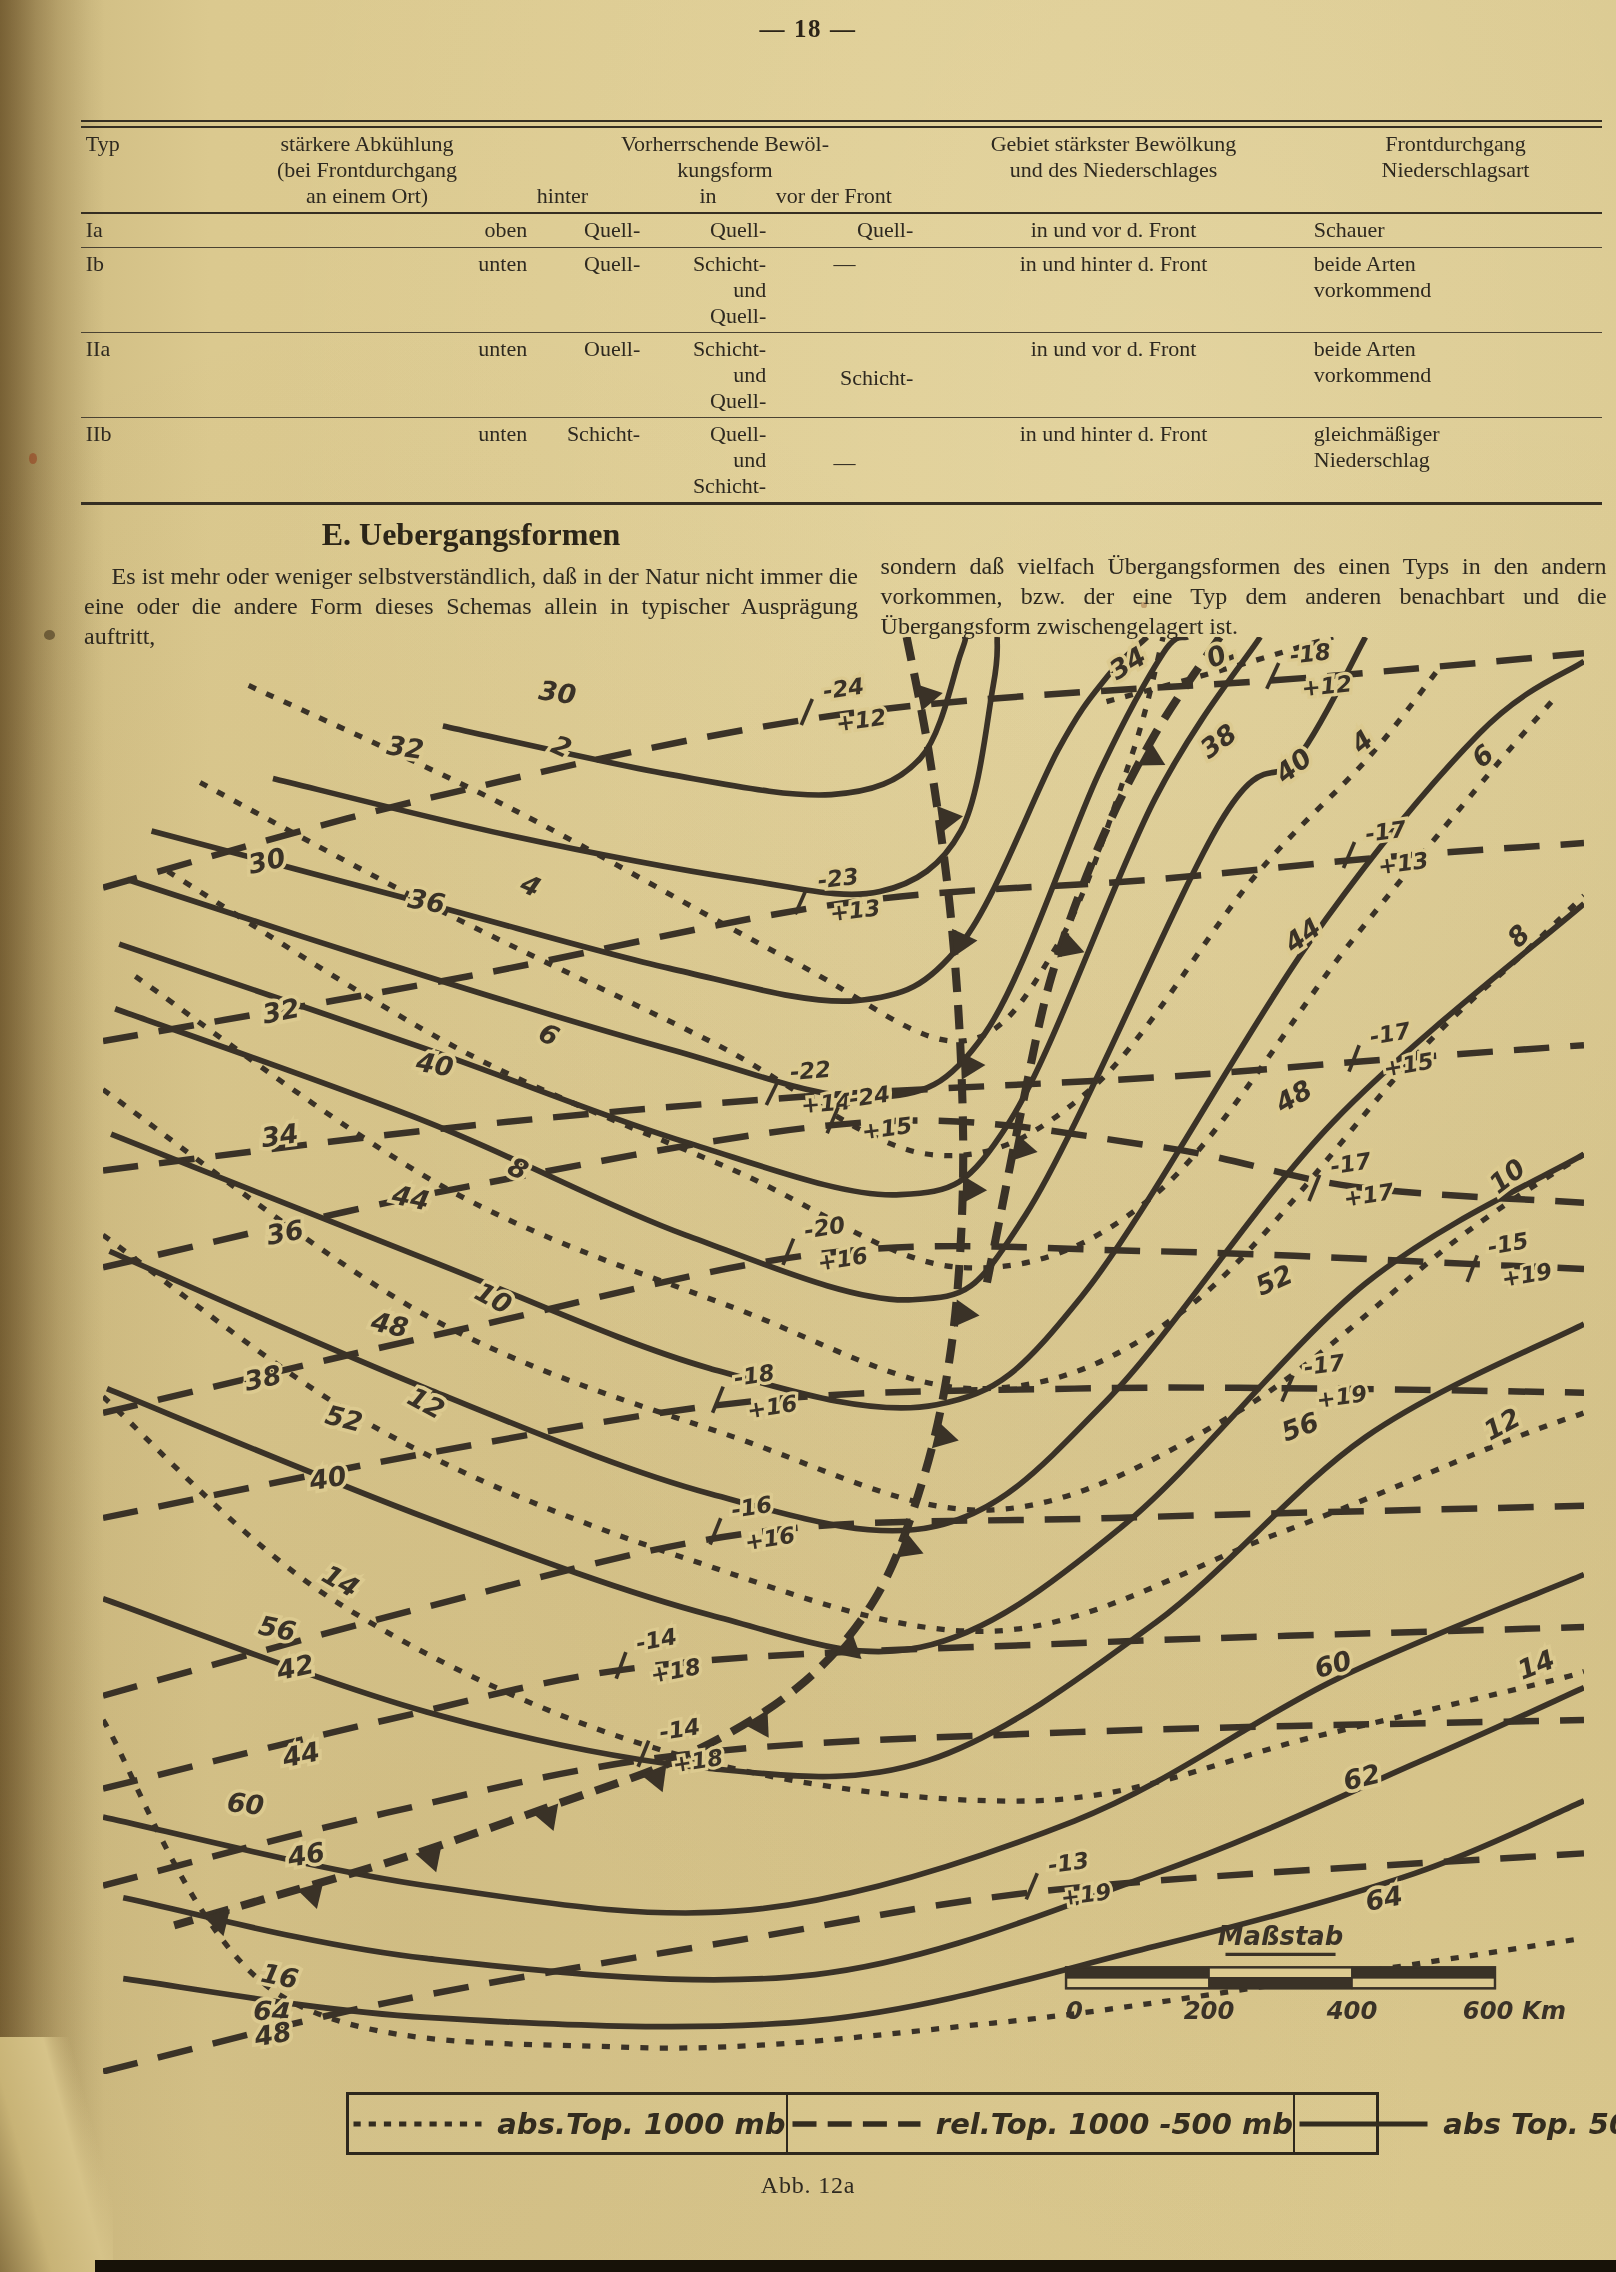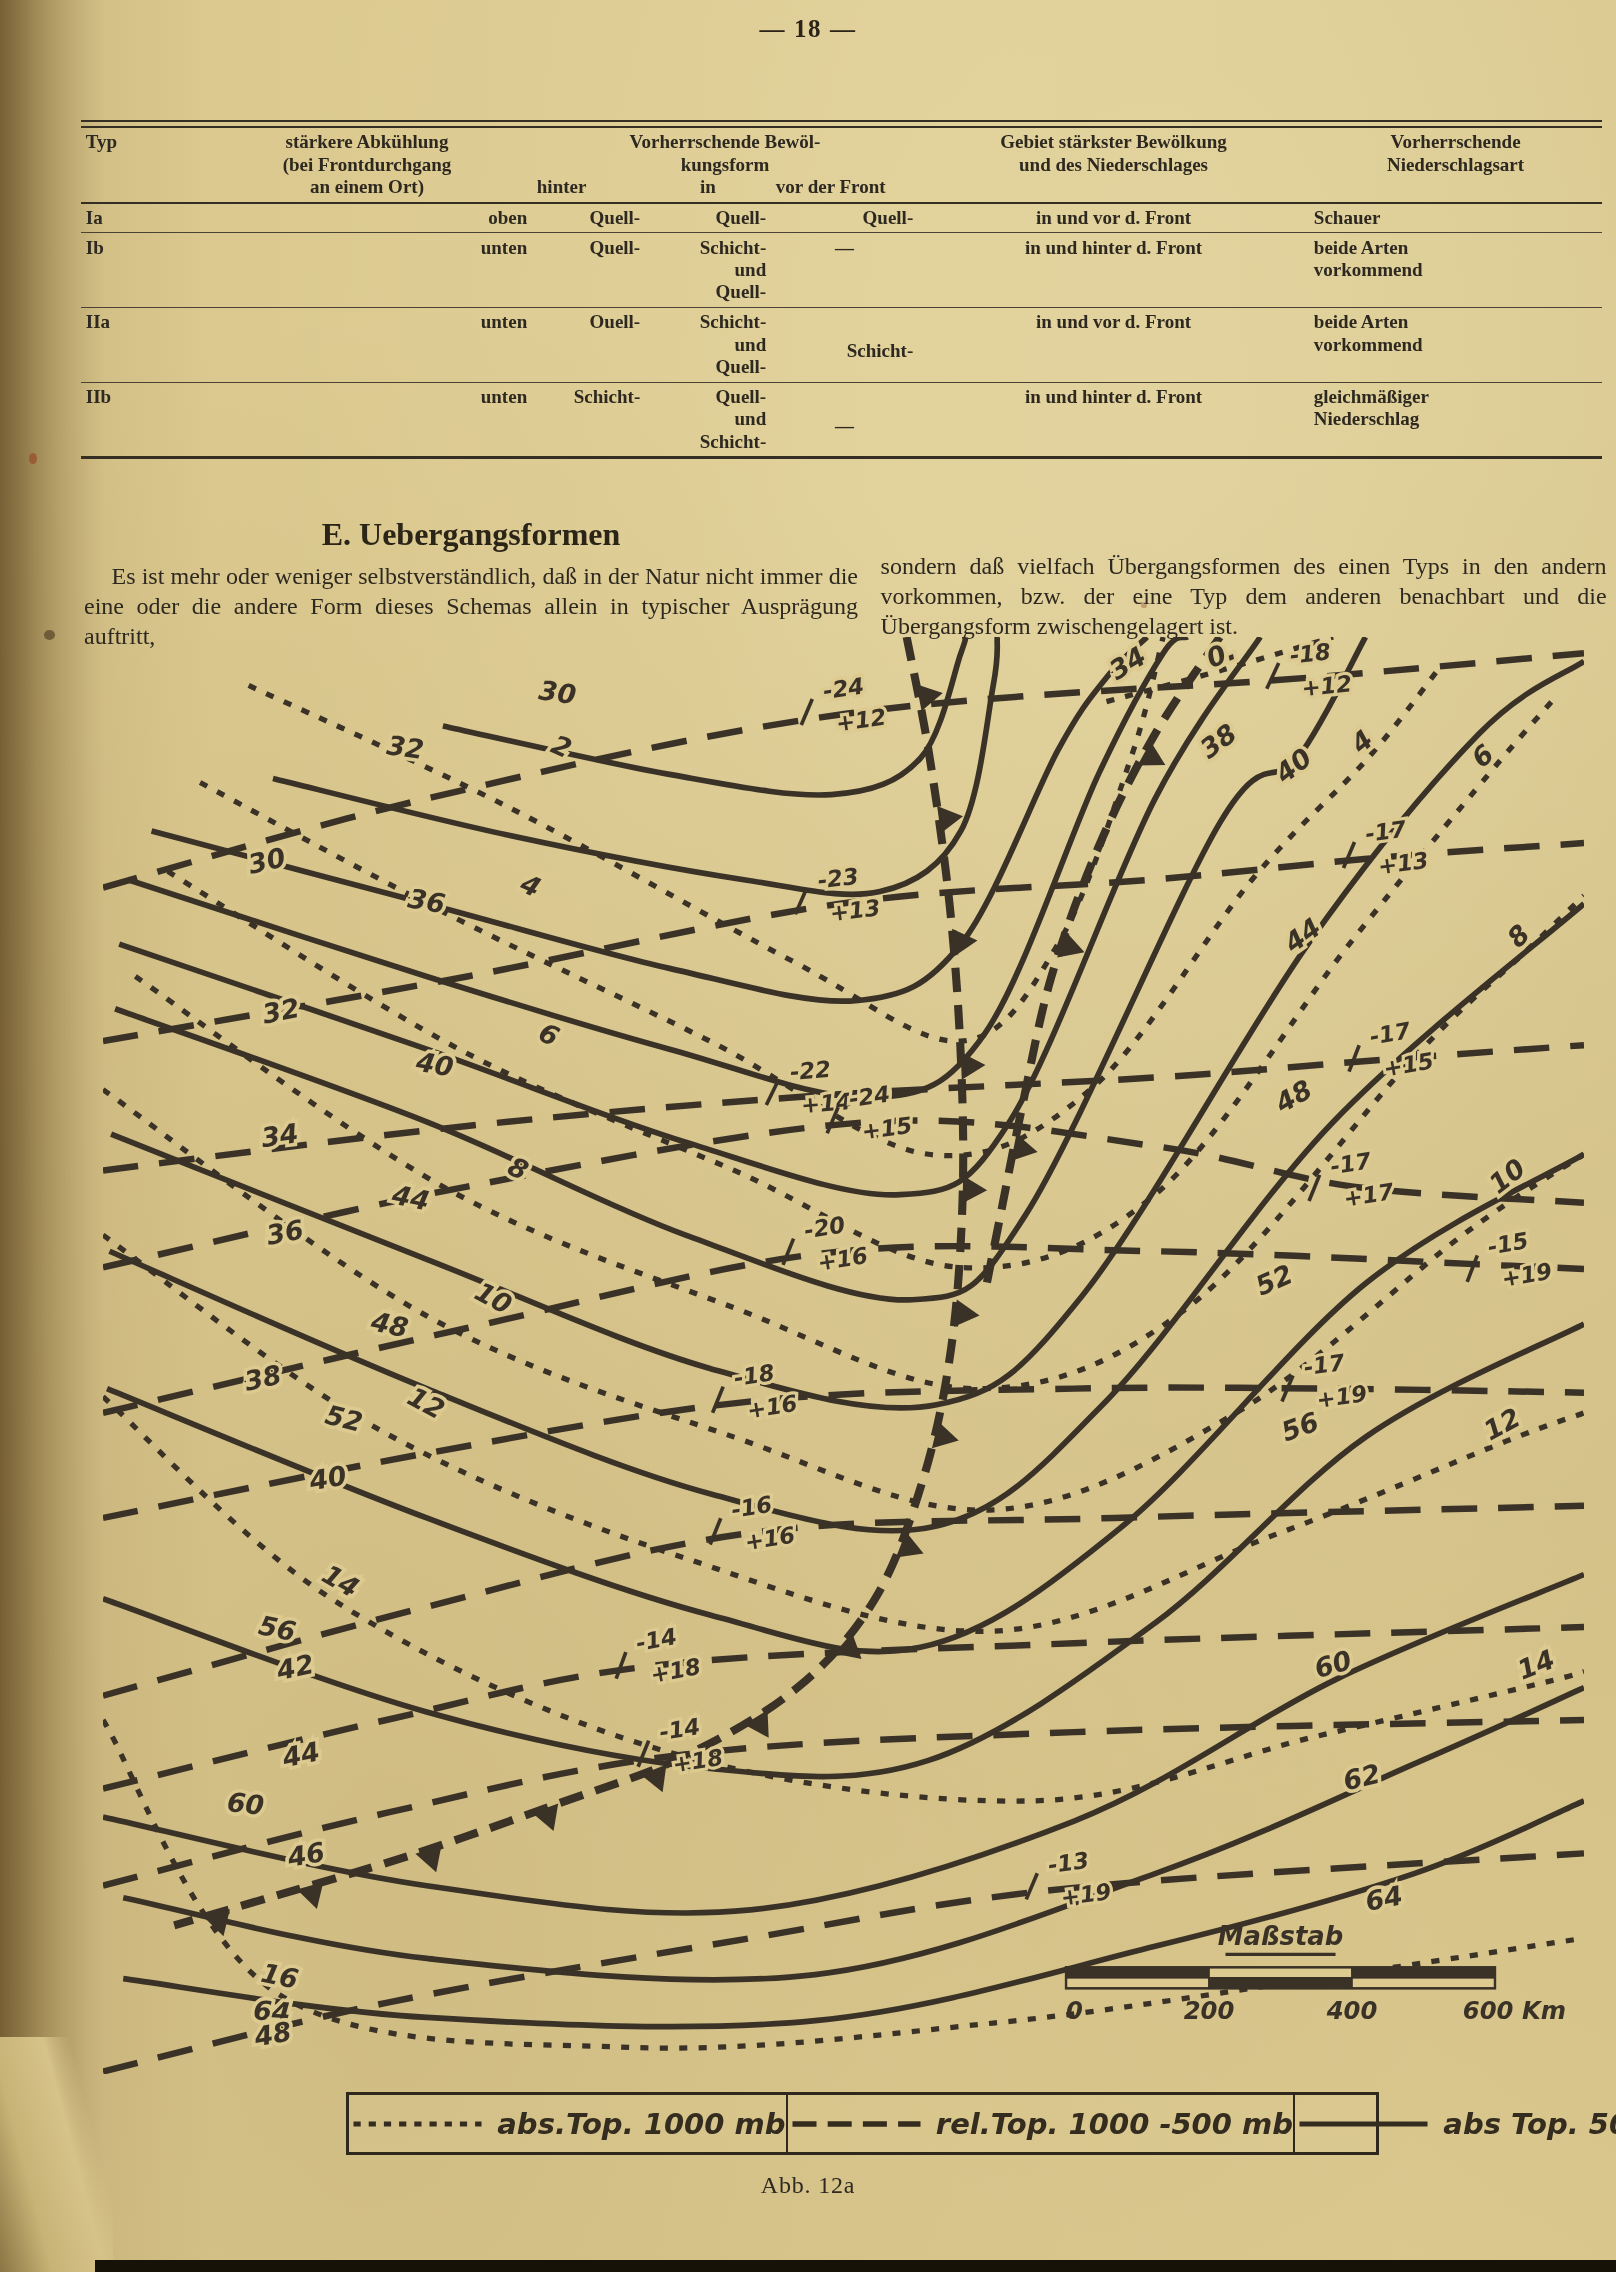--- a/index.html
+++ b/index.html
@@ -30,21 +30,21 @@
 
   .pagenum{position:absolute;top:14.5px;left:0;width:1616px;text-align:center;
     font-size:25px;font-weight:bold;letter-spacing:1.6px;color:#2c2418;}
 
   
   .tblwrap{position:absolute;left:81px;top:120px;width:1521px;}
   .rule-a{height:2.4px;background:#352e22;margin-bottom:4px;}
   .rule-b{height:1.6px;background:#352e22;}
   table.schema{width:100%;border-collapse:collapse;table-layout:fixed;}
   table.schema th, table.schema td{
-    font-size:19px;line-height:1.18;font-weight:bold;
+    font-size:22px;line-height:1.18;font-weight:normal;
     padding:3.2px 4.8px;vertical-align:top;white-space:pre-line;color:#2e2920;
   }
   thead th{text-align:center;vertical-align:bottom;padding-bottom:4.8px;}
   thead tr.h2 th{text-align:left;padding-top:0;}
   thead{border-bottom:2.4px solid #352e22;}
   tbody tr{border-top:1.6px solid #4a4232;}
   tbody tr:first-child{border-top:none;}
   table.schema{border-bottom:3.2px solid #352e22;}
   td.c0{text-align:left;padding-left:22.6px;}
   td.c1{text-align:right;}
@@ -106,21 +106,21 @@
     <thead>
       <tr class="h1">
         <th rowspan="2" class="typ">Typ</th>
         <th rowspan="2">stärkere Abkühlung
 (bei Frontdurchgang
 an einem Ort)</th>
         <th colspan="3" style="padding-bottom:0">Vorherrschende Bewöl-
 kungsform</th>
         <th rowspan="2">Gebiet stärkster Bewölkung
 und des Niederschlages</th>
-        <th rowspan="2">Vorherrschende
+        <th rowspan="2">Frontdurchgang
 Niederschlagsart</th>
       </tr>
       <tr class="h2">
         <th>hinter</th>
         <th style="text-align:center">in</th>
         <th>vor der Front</th>
       </tr>
     </thead>
     <tbody>
       <tr>

